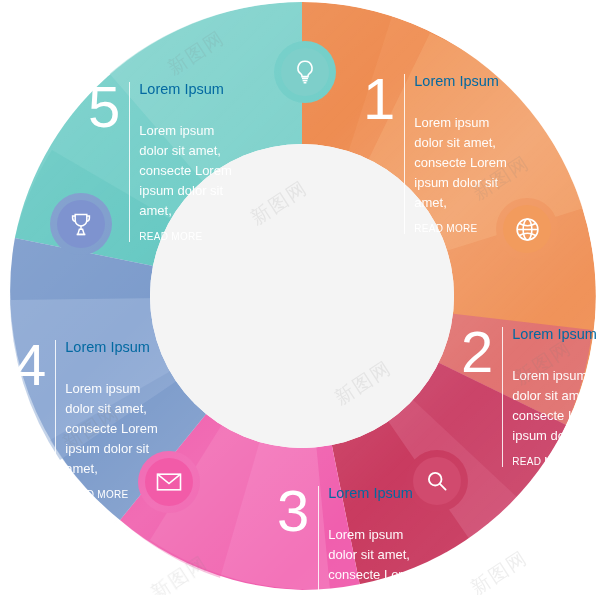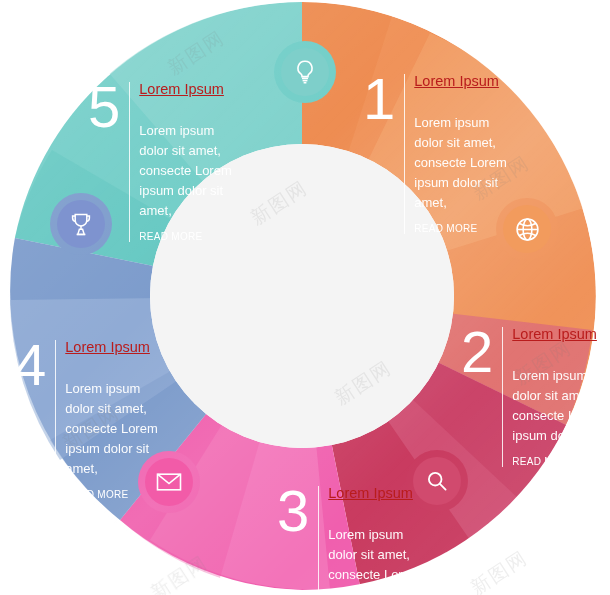--- a/index.html
+++ b/index.html
@@ -17,21 +17,21 @@
   
   .block{position:absolute;color:#ffffff;}
   .blk-inner{display:flex;align-items:flex-start;}
   .num{
     font-size:58px;line-height:54px;font-weight:400;
     color:#ffffff;letter-spacing:0;
     font-family:"Liberation Sans","DejaVu Sans",sans-serif;
   }
   .rule{width:1px;background:rgba(255,255,255,.85);margin:2px 9px 0 9px;align-self:stretch;}
   .txt{padding-top:1px;}
-  .t-title{font-size:14.5px;line-height:16px;color:#b91c1c;margin-bottom:5px;white-space:nowrap;text-decoration:underline;}
+  .t-title{font-size:14.5px;line-height:16px;color:#0369a1;margin-bottom:5px;white-space:nowrap;}
   .t-body{font-size:13px;line-height:20px;color:#ffffff;opacity:.97;max-width:98px;margin-top:24px;}
   .t-more{font-size:10px;line-height:10px;color:#ffffff;margin-top:11px;letter-spacing:.3px;}
 
   
   .block.b5{left:88px;top:80px;}
   .block.b1{left:363px;top:72px;}
   .block.b2{left:461px;top:325px;}
   .block.b4{left:14px;top:338px;}
   .block.b3{left:277px;top:484px;}
 

